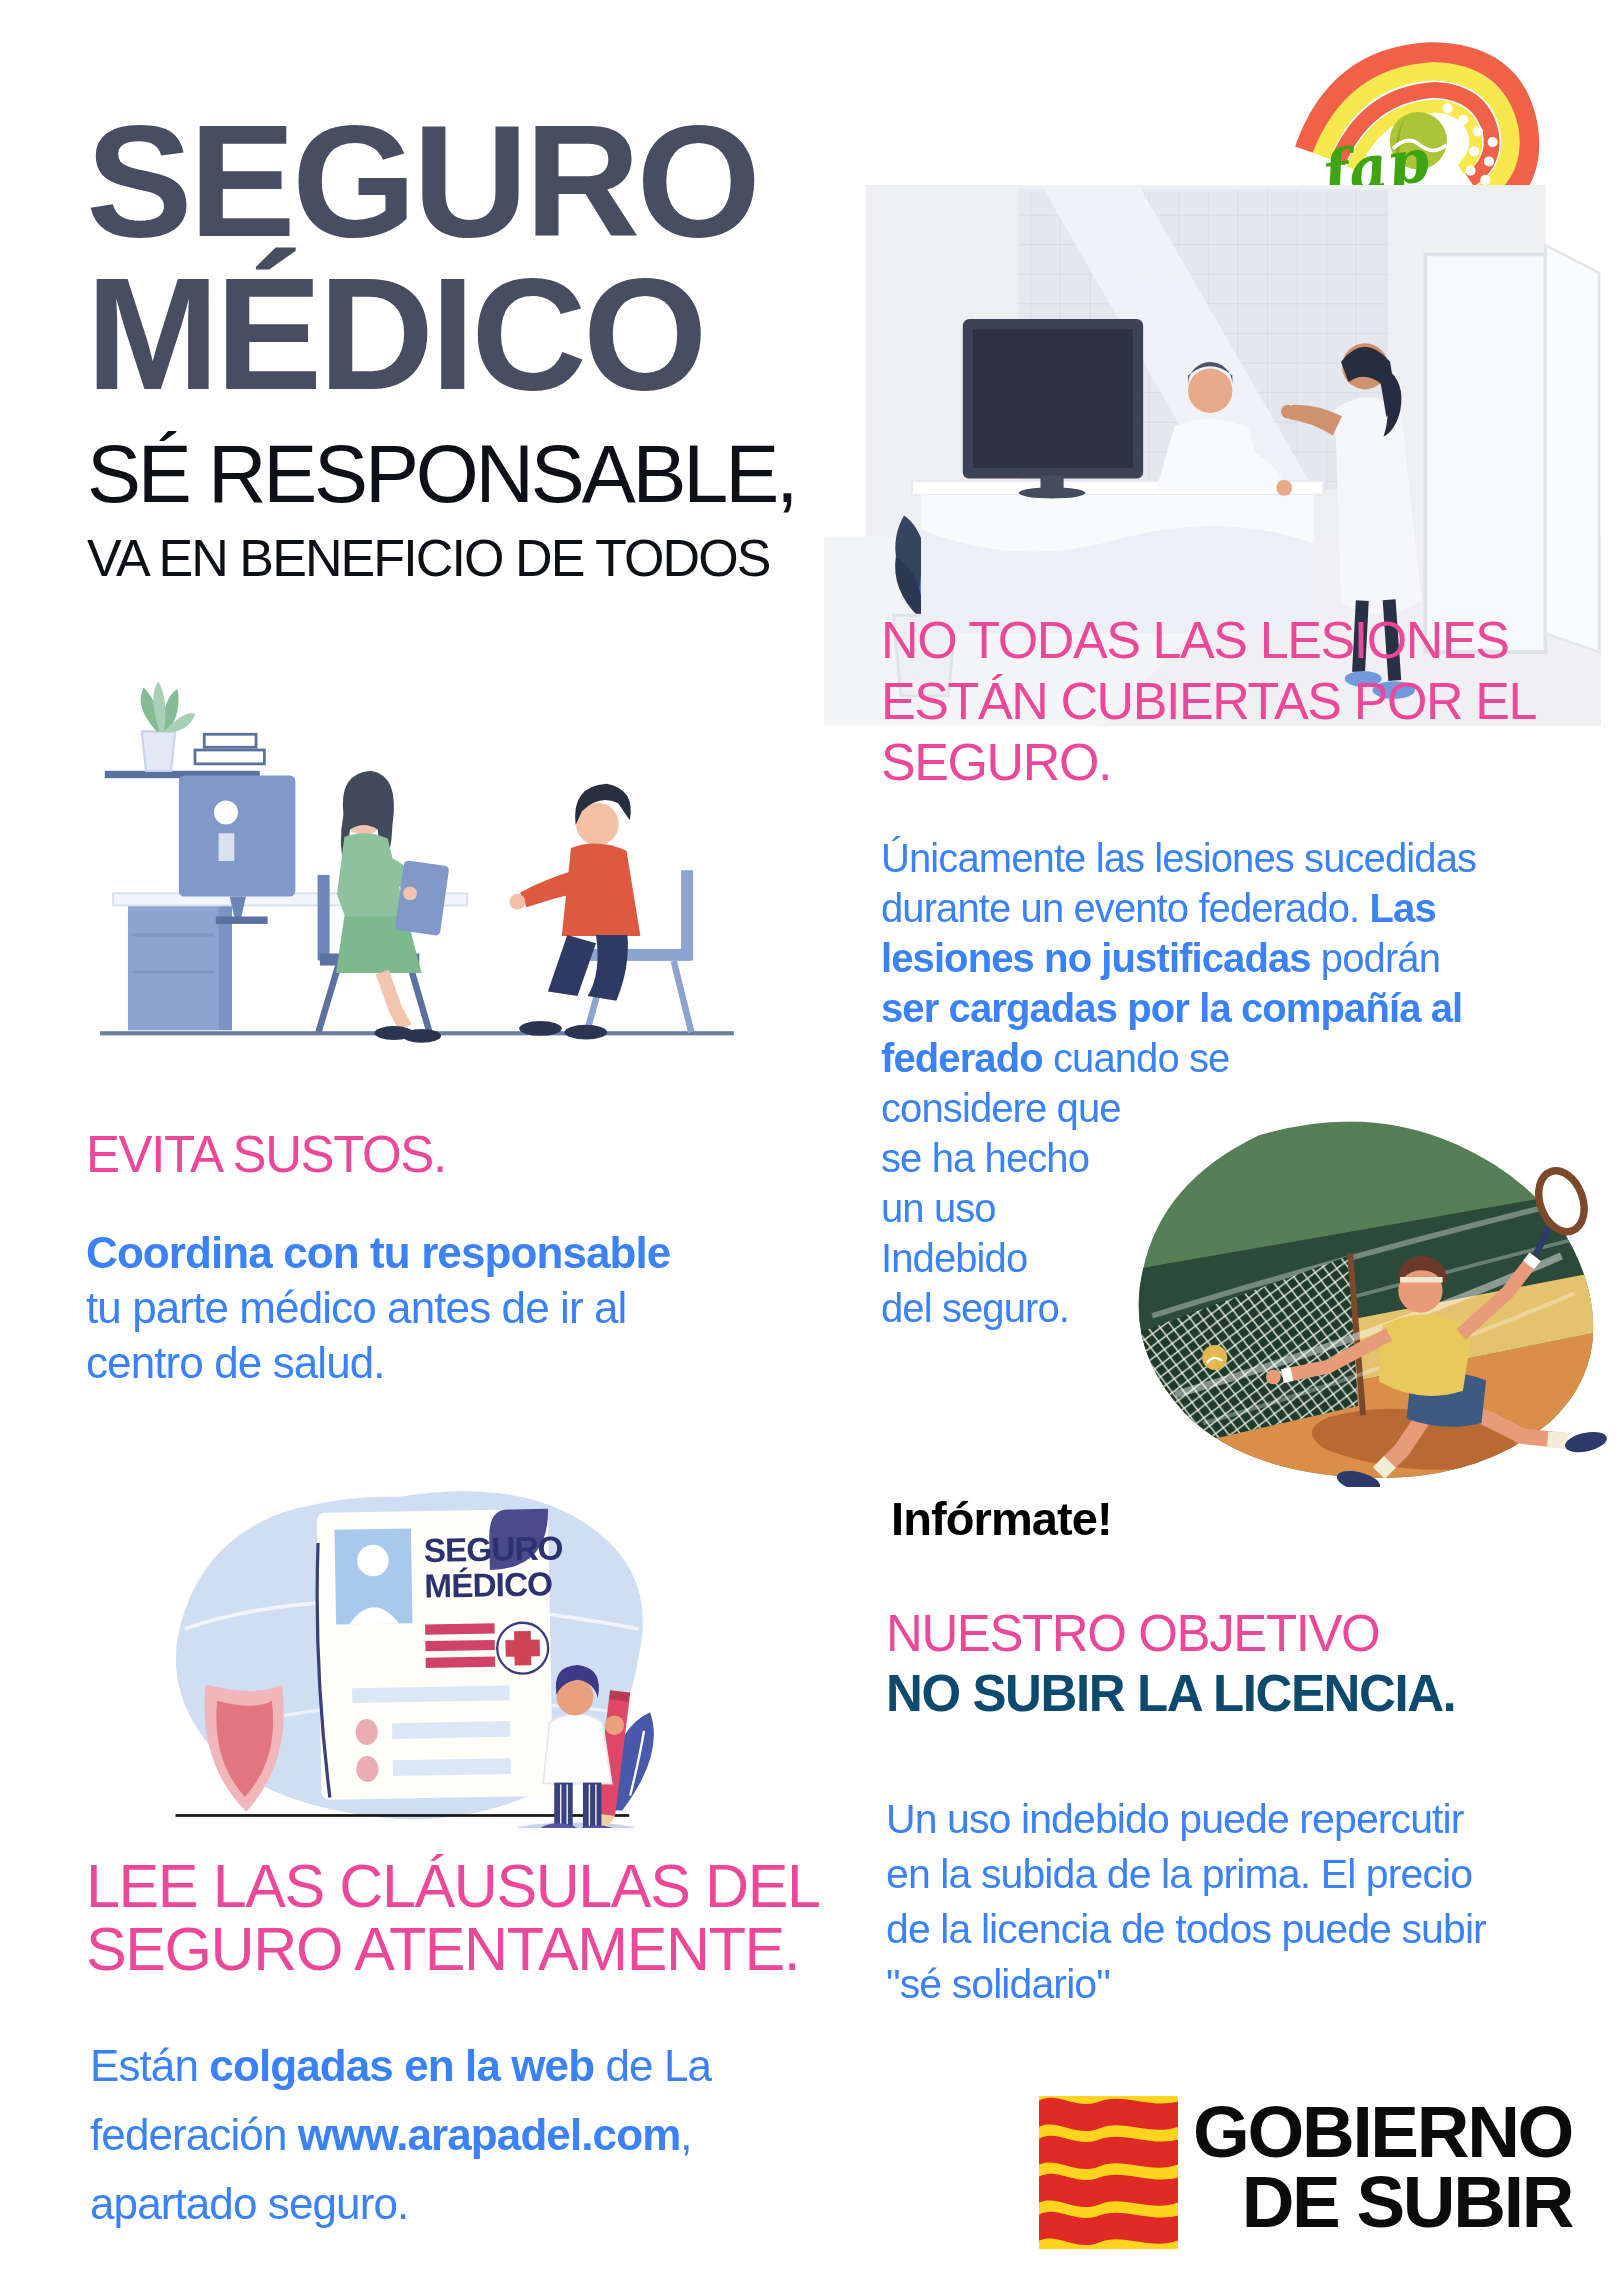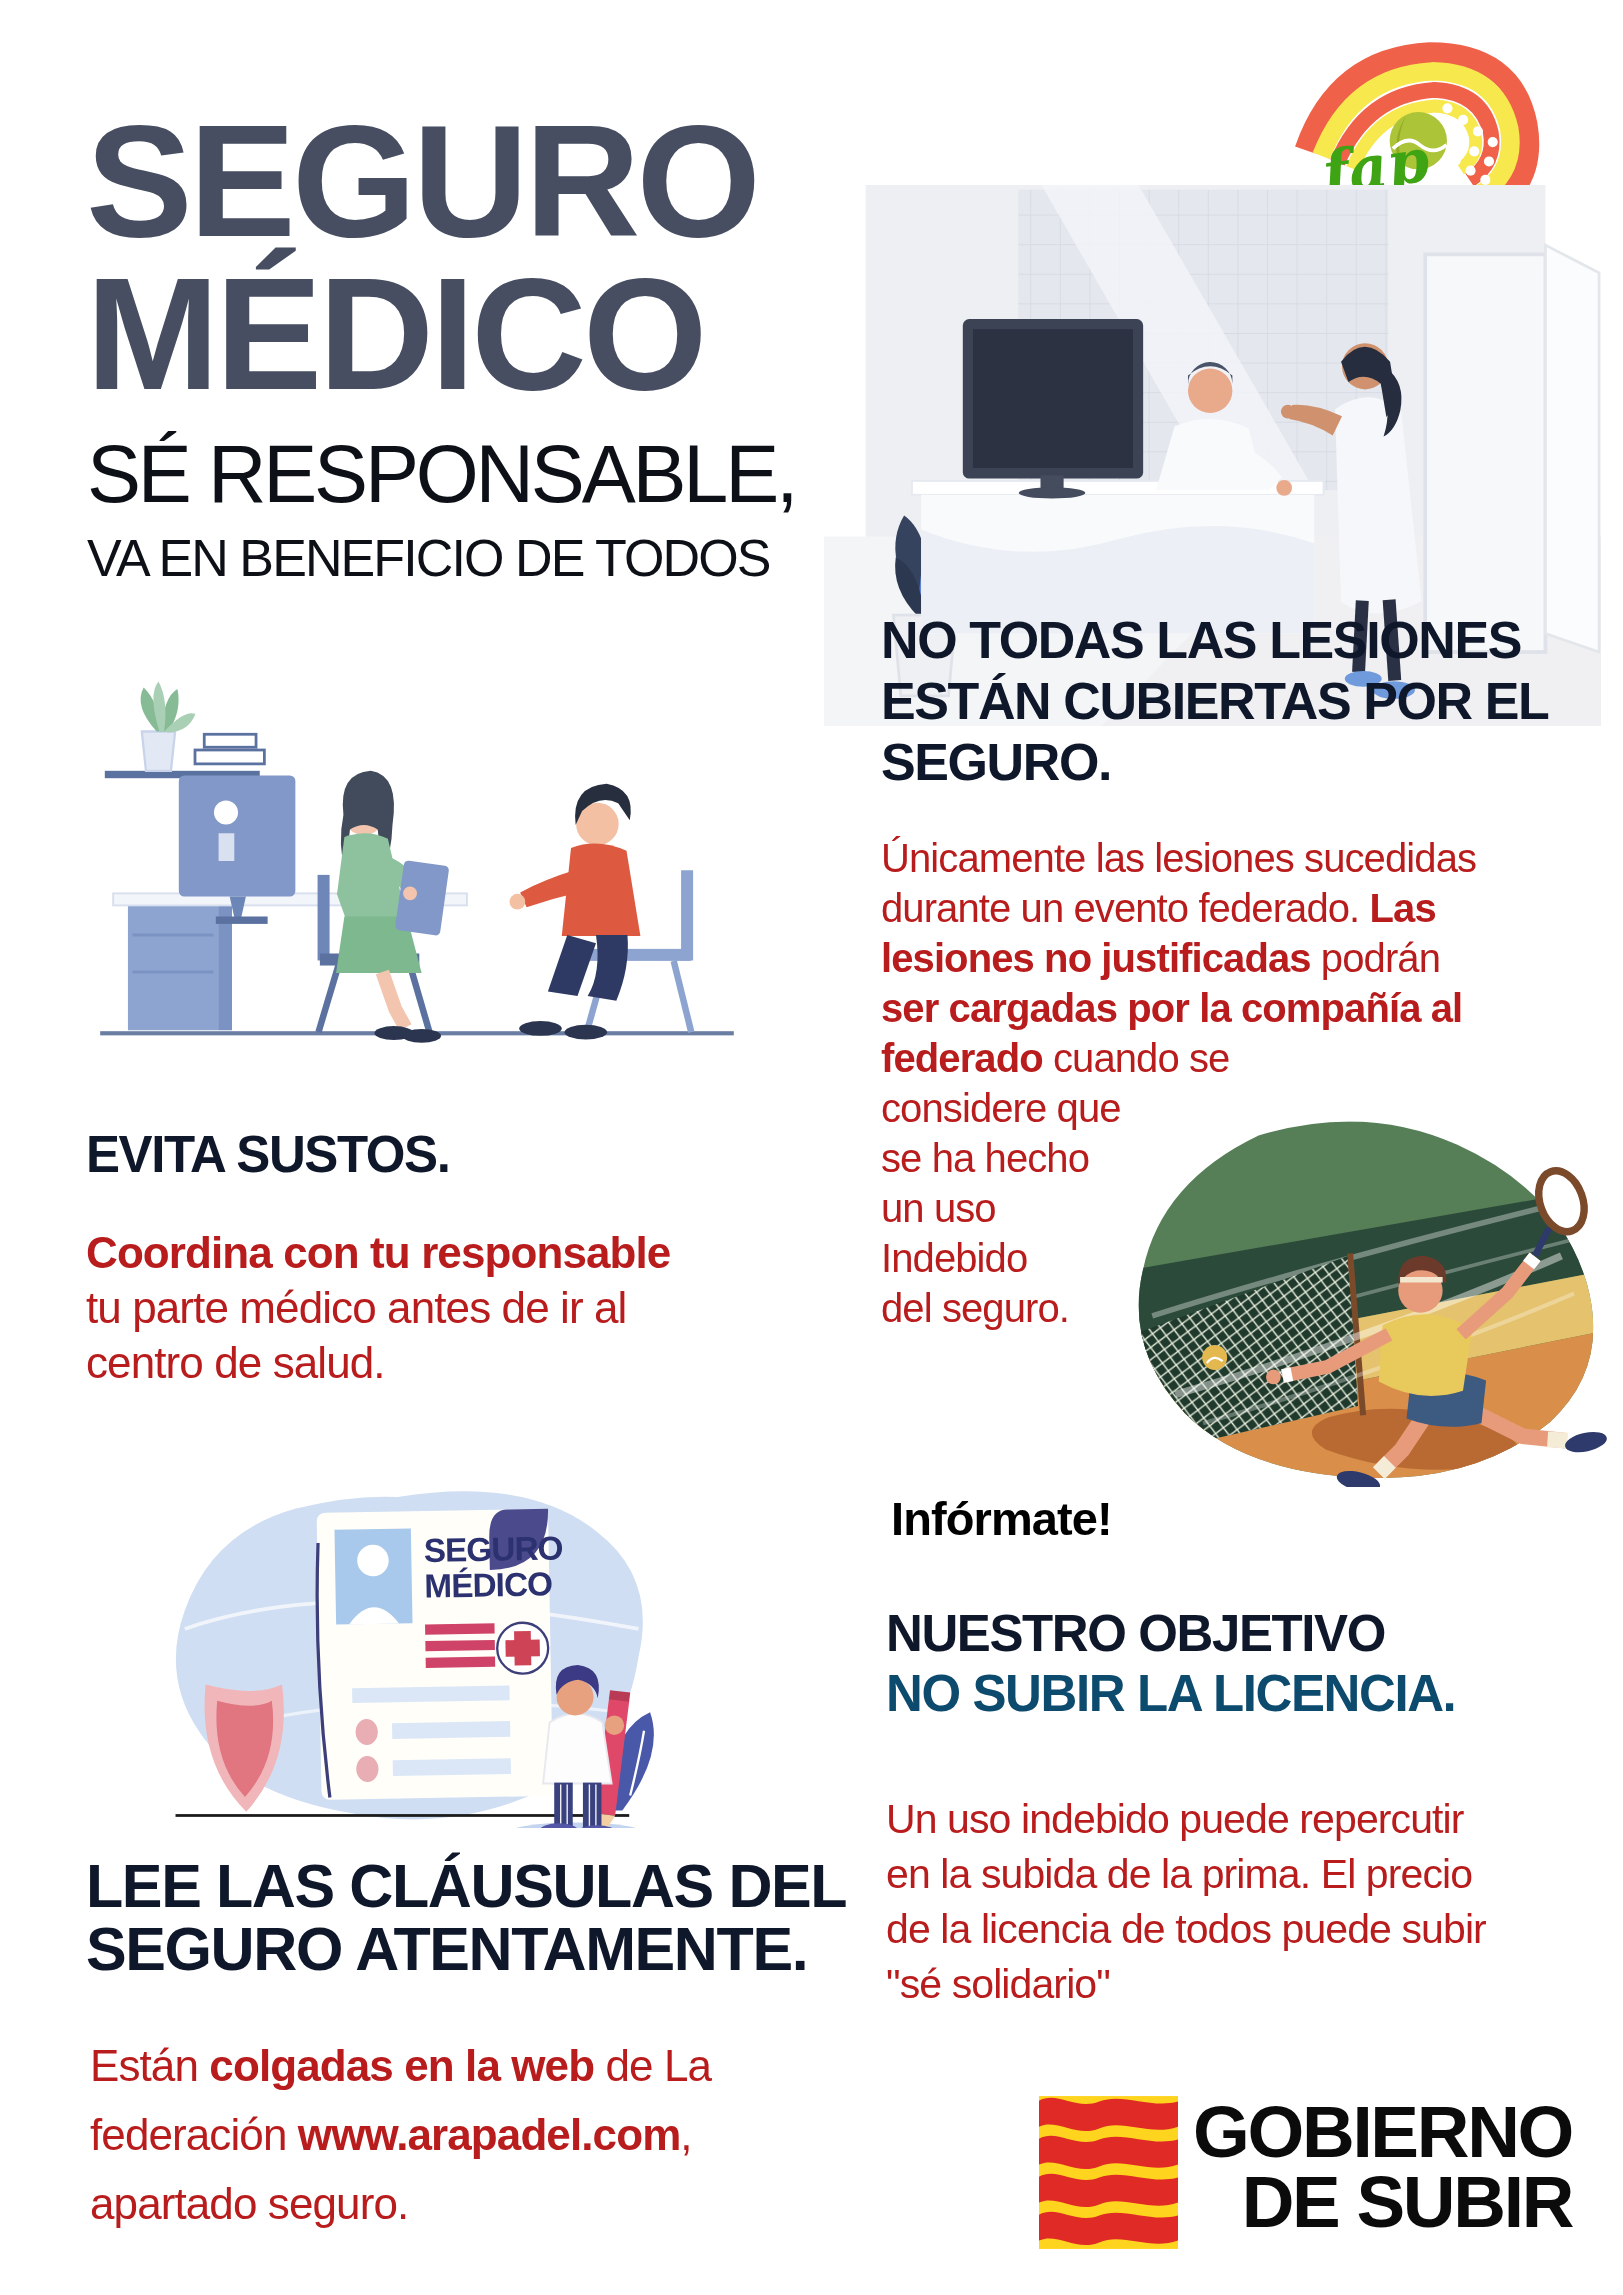--- a/index.html
+++ b/index.html
@@ -9,29 +9,29 @@
   }
   .abs{position:absolute;}
   
   .main-title{left:86px;top:104px;font-size:160px;line-height:153px;font-weight:bold;
     color:#474e61;letter-spacing:-3.7px;}
   .sub1{left:87px;top:433px;font-size:81px;line-height:83px;font-weight:normal;
     color:#0d1117;letter-spacing:-3.2px;}
   .sub2{left:87px;top:531px;font-size:52px;line-height:55px;font-weight:normal;
     color:#0d1117;letter-spacing:-1.9px;}
   
-  .h-red{color:#0f172a;font-weight:bold;letter-spacing:-1.4px;}
+  .h-red{color:#ec4899;font-weight:normal;letter-spacing:-1.4px;}
   .h-black{color:#0c4a6e;font-weight:bold;letter-spacing:-1.4px;}
   .evita-h{left:86px;top:1127px;font-size:51px;line-height:56px;}
   .lee-h{left:86px;top:1855px;font-size:61px;line-height:63px;}
   .nocub-h{left:881px;top:610px;font-size:52px;line-height:61px;z-index:3;}
   .objetivo-h{left:886px;top:1606px;font-size:51px;line-height:56px;}
   .licencia-h{left:886px;top:1666px;font-size:51px;line-height:56px;}
   
-  .par{font-size:44px;line-height:55px;letter-spacing:-0.9px;color:#b91c1c;}
+  .par{font-size:44px;line-height:55px;letter-spacing:-0.9px;color:#3b82f6;}
   .par .ln{display:block;white-space:nowrap;}
   .coordina-p{left:86px;top:1225px;}
   .web-p{left:90px;top:2031px;line-height:69px;}
   .right-p{left:881px;top:833px;font-size:40px;line-height:50px;z-index:3;}
   .br-p{left:886px;top:1792px;font-size:41px;line-height:55px;}
   .informate{left:891px;top:1491px;font-size:47px;font-weight:bold;letter-spacing:-0.9px;color:#000000;}
   b.bseg{font-weight:bold;}
   
   .aragon-text{left:1193px;top:2097px;font-size:73px;line-height:70px;font-weight:bold;
     color:#0b0b0b;letter-spacing:-2.3px;white-space:nowrap;text-align:right;}

